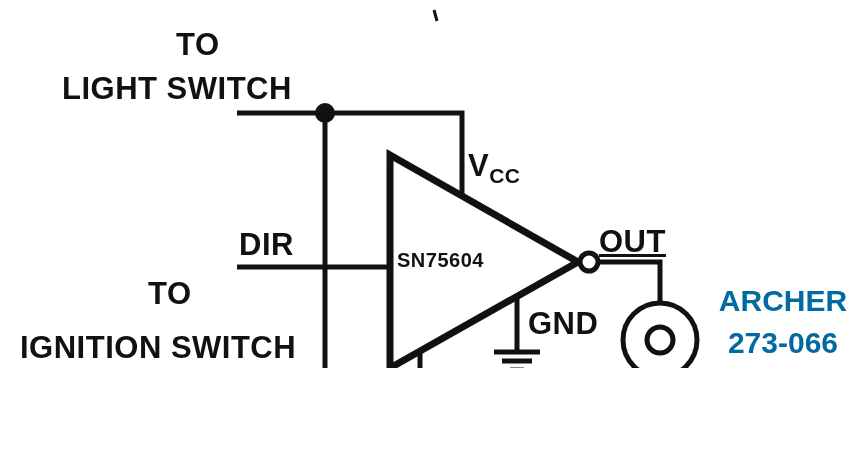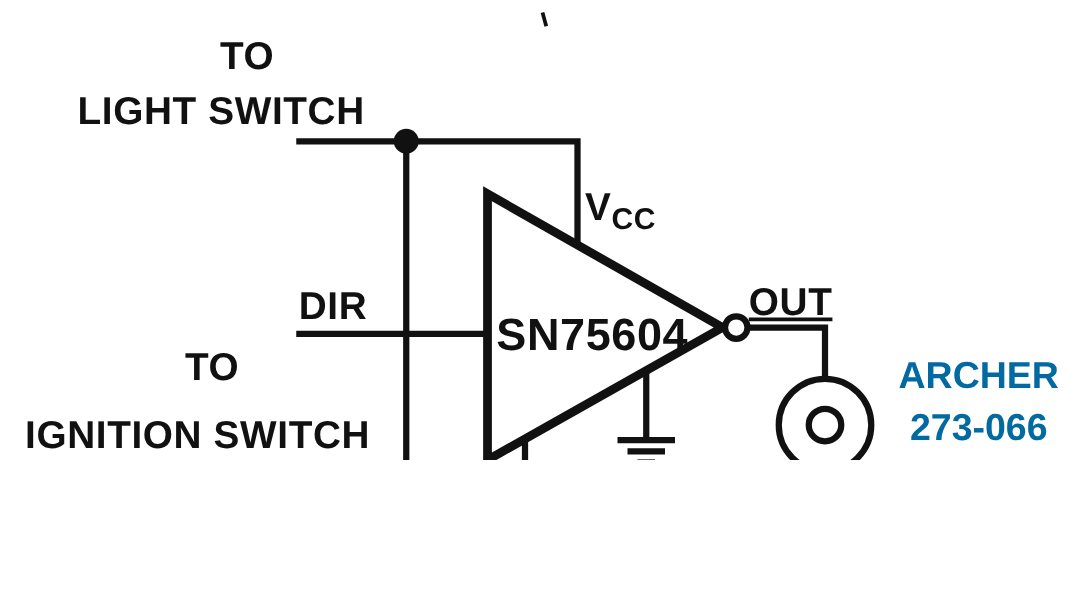--- a/index.html
+++ b/index.html
@@ -14,21 +14,21 @@
   .schematic-svg{position:absolute;left:0;top:0;}
   .lbl{
     position:absolute;
     color:#111111;
     font-weight:700;
     white-space:nowrap;
     line-height:1;
   }
   .lbl-big{font-size:31px;letter-spacing:0.5px;}
   .lbl-pin{font-size:29px;letter-spacing:0.5px;}
-  .vcc-sub{font-size:24px;position:relative;top:7px;letter-spacing:0.5px;}
+  .vcc-sub{font-size:21px;position:relative;top:7px;letter-spacing:0.5px;}
   .beeper-label{
     position:absolute;
     left:700px;top:280px;width:166px;
     text-align:center;
     color:#0369a1;font-weight:700;font-size:30px;line-height:42px;
   }
   .wm-secondary{
     position:absolute;left:686px;top:428px;
     color:#e3e3e3;font-weight:700;font-size:23px;letter-spacing:1px;
   }
@@ -85,26 +85,27 @@
   <div class="lbl lbl-big" style="left:176px;top:29px;">TO</div>
 
   <div class="lbl lbl-big" style="left:239px;top:229px;">DIR</div>
 
   <div class="lbl lbl-big" style="left:62px;top:73px;">LIGHT SWITCH</div>
 
   <div class="lbl lbl-big" style="left:148px;top:278px;">TO</div>
 
   <div class="lbl lbl-big" style="left:20px;top:332px;">IGNITION SWITCH</div>
 
-  <div class="lbl lbl-pin" style="left:397px;top:250px;font-size:36px;">SN75604</div>
+  <div class="lbl lbl-pin" style="left:397px;top:250px;font-size:20px;">SN75604</div>
 
   <div class="lbl lbl-big" style="left:468px;top:150px;">
     <span>V</span><span class="vcc-sub">CC</span>
   </div>
 
+  <div class="lbl lbl-big" style="left:528px;top:308px;">GND</div>
 
   <div class="lbl lbl-big" style="left:430px;top:372px;">EN</div>
 
   <div class="lbl lbl-big" style="left:599px;top:226px;text-decoration:underline;">OUT</div>
 
   <div class="beeper-label">
     <div>ARCHER</div>
     <div>273-066</div>
   </div>
 

